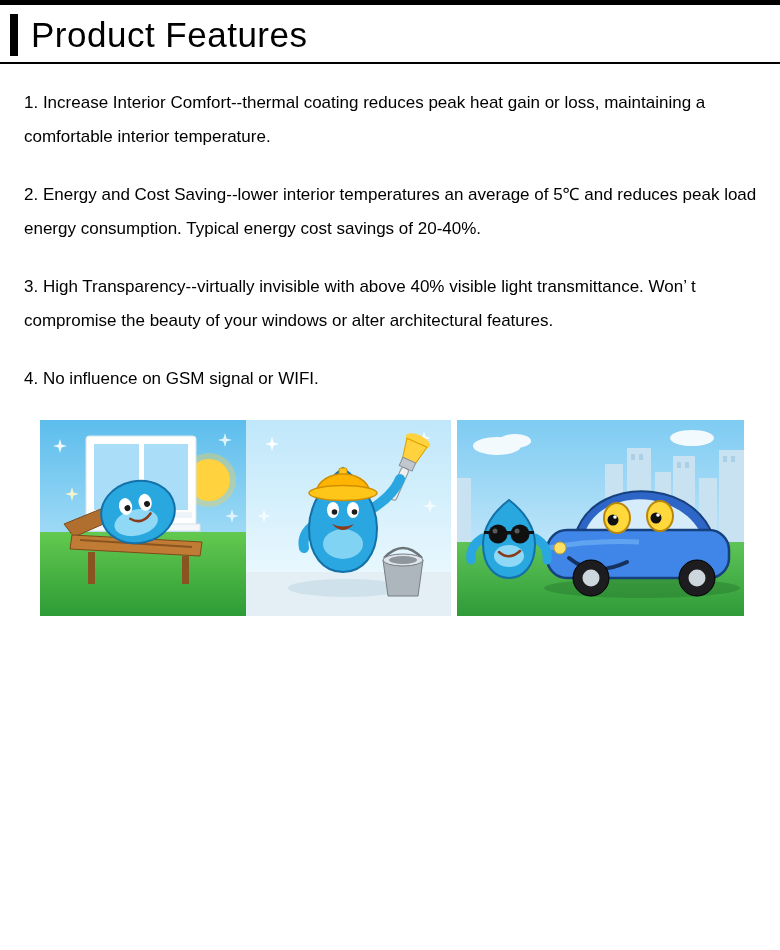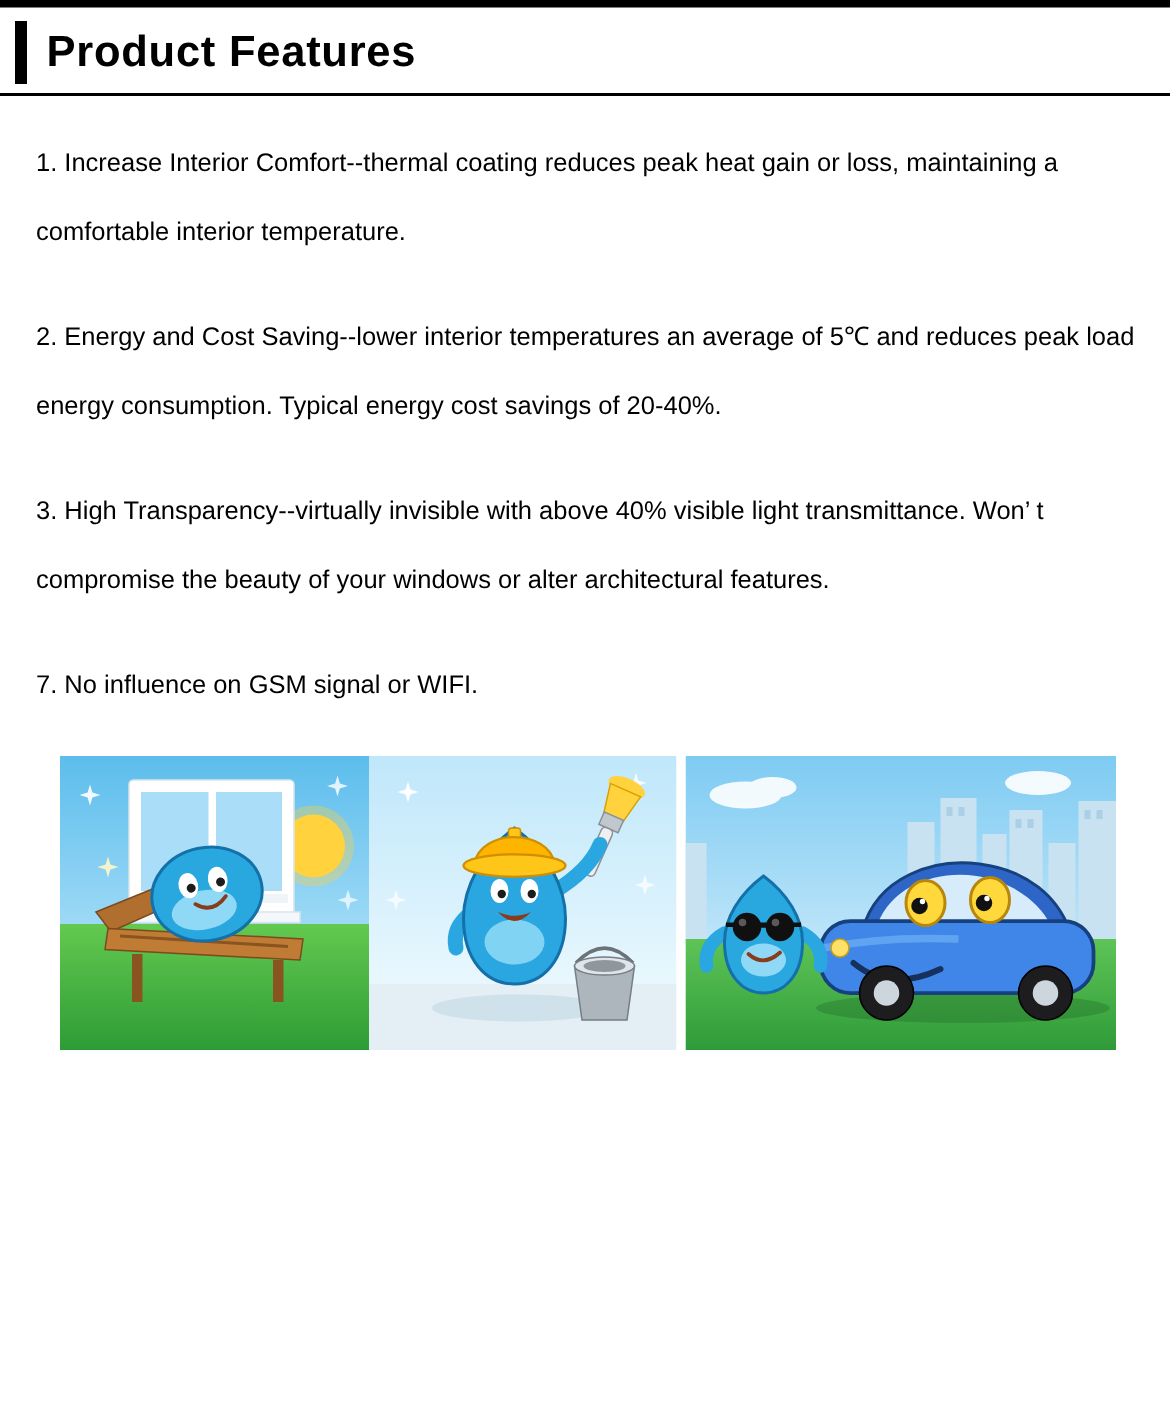--- a/index.html
+++ b/index.html
@@ -6,45 +6,45 @@
   html, body { background:#ffffff; }
   body {
     width:780px; height:950px;
     font-family:"Liberation Sans", sans-serif;
     color:#000;
     overflow:hidden;
   }
   .top-rule { height:5px; background:#000; }
   .title-row { display:flex; align-items:center; gap:13px; padding:9px 0 6px 10px; }
   .title-accent { width:8px; height:42px; background:#000; }
-  .page-title { font-size:29px; font-weight:700; letter-spacing:0.5px; }
+  .page-title { font-size:35px; font-weight:400; letter-spacing:0.5px; }
   .header-divider { border-bottom:2px solid #000; }
   .features { padding:22px 18px 0 24px; }
-  .feature { font-size:17px; line-height:46px; margin-bottom:24px; }
+  .feature { font-size:17px; line-height:34px; margin-bottom:24px; }
   .image-strip { display:flex; margin:6px 0 0 40px; }
   .scene { display:block; }
   .img-right { margin-left:6px; }
 </style>
 </head>
 <body>
 
 <div>
   <div class="top-rule"></div>
 
   <header class="title-row">
     <span class="title-accent"></span>
     <h1 class="page-title">Product Features</h1>
   </header>
   <div class="header-divider"></div>
 
   <main class="features">
     <p class="feature">1. Increase Interior Comfort--thermal coating reduces peak heat gain or loss, maintaining a comfortable interior temperature.</p>
     <p class="feature">2. Energy and Cost Saving--lower interior temperatures an average of 5℃ and reduces peak load energy consumption. Typical energy cost savings of 20-40%.</p>
     <p class="feature">3. High Transparency--virtually invisible with above 40% visible light transmittance. Won’ t compromise the beauty of your windows or alter architectural features.</p>
-    <p class="feature">7. No influence on GSM signal or WIFI.</p>
+    <p class="feature">4. No influence on GSM signal or WIFI.</p>
   </main>
 
   <div class="image-strip">
 
     <svg class="scene" width="206" height="196" viewBox="0 0 206 196" xmlns="http://www.w3.org/2000/svg">
       <defs>
         <linearGradient id="a_sky" x1="0" y1="0" x2="0" y2="1">
           <stop offset="0" stop-color="#5cbdec"></stop>
             <stop offset="1" stop-color="#cdeefd"></stop>
         </linearGradient>

